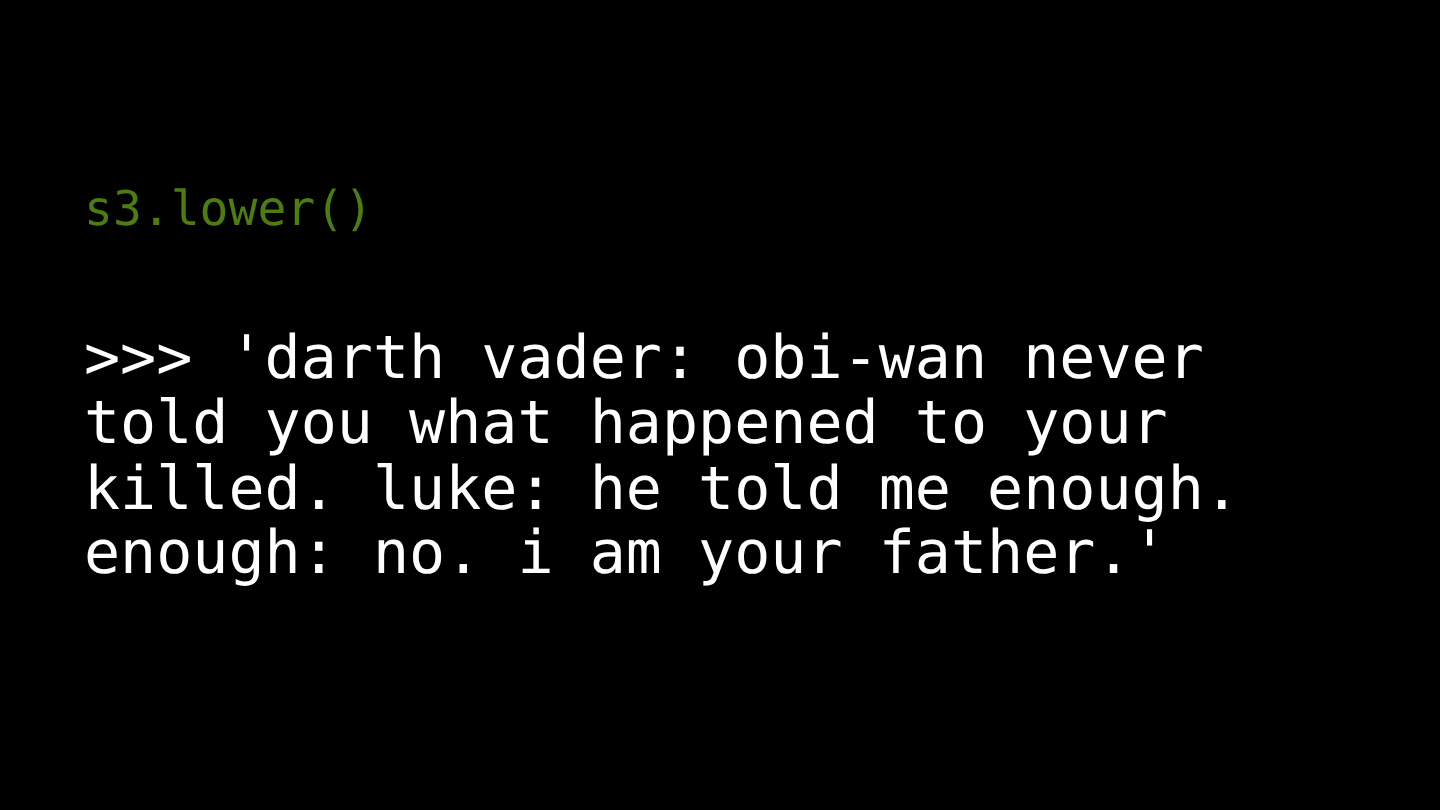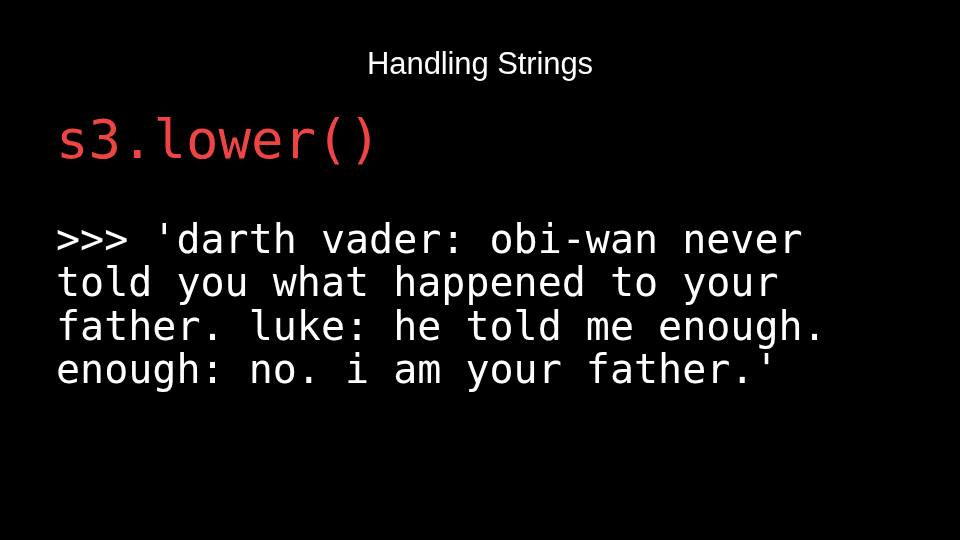--- a/index.html
+++ b/index.html
@@ -42,23 +42,23 @@
 
   
   .body-area {
     position: absolute;
     top: 118px;
     left: 56px;
     width: 870px;
   }
 
   .code-line {
-    color: #ef4444;
+    color: #4d7c0f;
     font-family: "DejaVu Sans Mono", "Liberation Mono", monospace;
-    font-size: 54px;
+    font-size: 32px;
     line-height: 43.5px;
     font-weight: 400;
     white-space: pre;
     margin: 0;
   }
 
   .code-statement {
     margin-bottom: 0;
   }
 
@@ -74,28 +74,27 @@
     font-weight: 400;
     white-space: pre;
     margin: 0;
   }
 </style>
 </head>
 <body>
 
 <div class="slide">
 
-  <div class="slide-title">Handling Strings</div>
 
   <div class="body-area">
 
     <pre class="code-line code-statement">s3.lower()</pre>
 
     <div class="output-block">
       <pre class="output-line">&gt;&gt;&gt; 'darth vader: obi-wan never</pre>
       <pre class="output-line">told you what happened to your</pre>
-      <pre class="output-line">father. luke: he told me enough.</pre>
+      <pre class="output-line">killed. luke: he told me enough.</pre>
       <pre class="output-line">enough: no. i am your father.'</pre>
     </div>
 
   </div>
 
 </div>
 
 </body></html>

